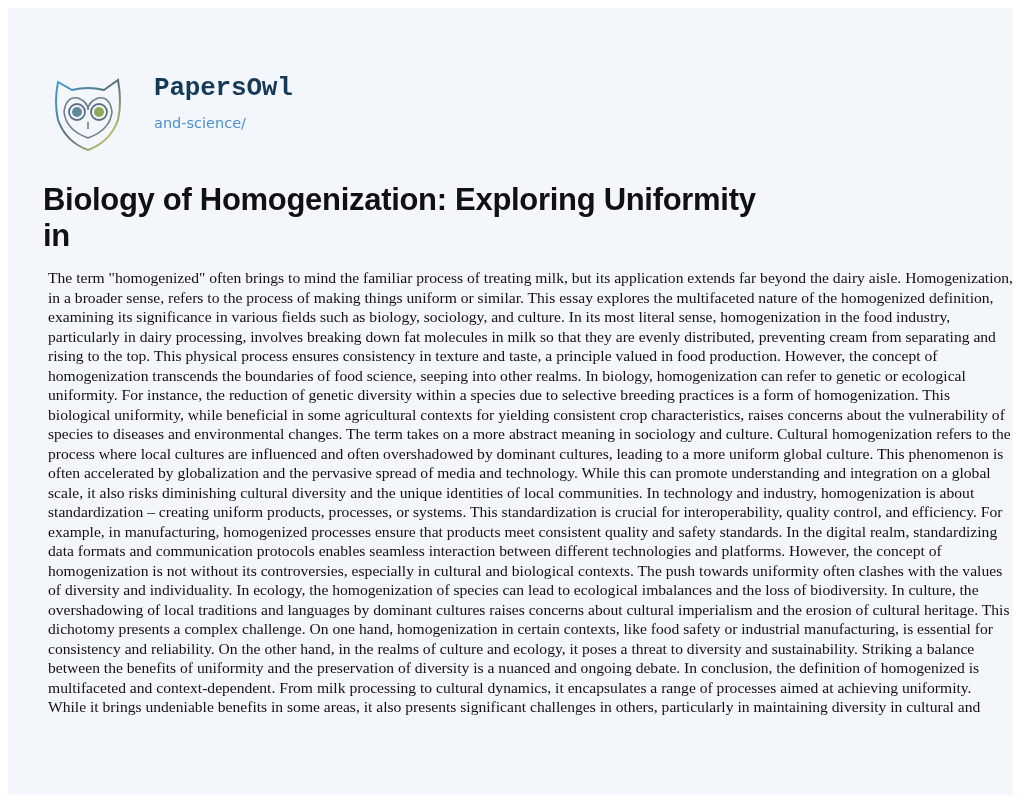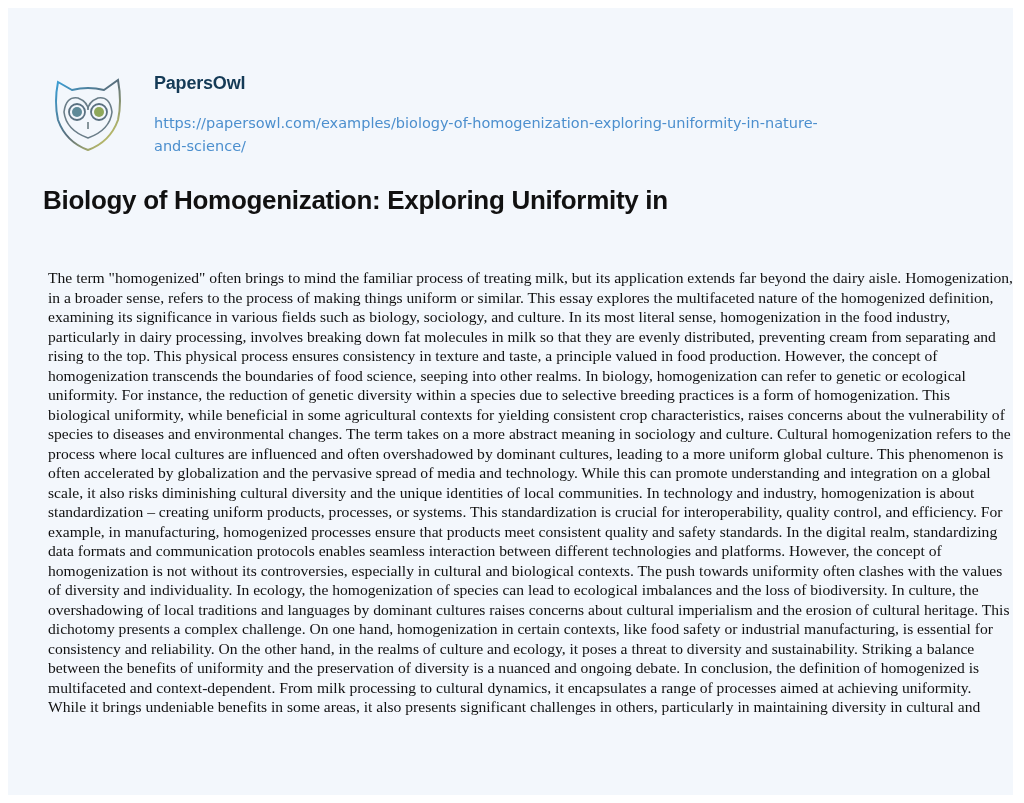--- a/index.html
+++ b/index.html
@@ -5,31 +5,31 @@
     * { margin: 0; padding: 0; box-sizing: border-box; }
     html, body { width: 1024px; height: 803px; background: #ffffff; overflow: hidden; }
     .panel {
       position: absolute; left: 8px; top: 8px; width: 1005px; height: 787px;
       background: #f3f7fc;
     }
     .header { position: absolute; left: 44px; top: 58px; width: 920px; height: 100px; }
     .logo { position: absolute; left: 0; top: 6px; width: 72px; height: 82px; }
     .brand {
       position: absolute; left: 102px; top: 7px;
-      font-family: Liberation Sans, sans-serif; font-weight: bold; font-size: 18px;
+      font-family: Liberation Mono, monospace; font-weight: bold; font-size: 26px;
       color: #143a56; letter-spacing: -0.2px;
     }
     .url {
       position: absolute; left: 102px; top: 46px; width: 800px;
       font-family: "DejaVu Sans", sans-serif; font-size: 14.5px; line-height: 23px;
       color: #4c8fce;
     }
     .title {
       position: absolute; left: 35px; top: 174px; width: 720px;
-      font-family: "Liberation Sans", sans-serif; font-size: 26px; line-height: 36px;
+      font-family: "Liberation Sans", sans-serif; font-size: 31px; line-height: 36px;
       color: #111111; letter-spacing: -0.3px;
     }
     .body-text {
       position: absolute; left: 40px; top: 260px; width: 965px;
       font-family: "Liberation Serif", serif; font-size: 15.6px; line-height: 19.5px;
       color: #111111;
     }
   </style>
 </head>
 <body>
@@ -49,21 +49,20 @@
         <path d="M12 40 Q14 24 26 26 Q36 30 36 38 Q36 30 46 26 Q58 24 60 40 Q58 58 36 66 Q14 58 12 40 Z" fill="none" stroke="#6a7d88" stroke-width="1.6"></path>
         <circle cx="25" cy="40" r="8" fill="none" stroke="#5a7080" stroke-width="1.8"></circle>
         <circle cx="25" cy="40" r="5" fill="#5f8a98"></circle>
         <circle cx="47" cy="40" r="8" fill="none" stroke="#5a7080" stroke-width="1.8"></circle>
         <circle cx="47" cy="40" r="5" fill="#8fa85a"></circle>
         <line x1="36" y1="50" x2="36" y2="57" stroke="#7a8a90" stroke-width="1.8"></line>
       </svg>
     </span>
     <div class="brand">PapersOwl</div>
     <div class="url">
-      <div>https://papersowl.com/examples/biology-of-homogenization-exploring-uniformity-in-nature-</div>
       <div>and-science/</div>
     </div>
   </div>
 
   <h1 class="title">
     <div>Biology of Homogenization: Exploring Uniformity in</div>
   </h1>
 
   <p class="body-text">The term "homogenized" often brings to mind the familiar process of treating milk, but its application extends far beyond the dairy aisle. Homogenization, in a broader sense, refers to the process of making things uniform or similar. This essay explores the multifaceted nature of the homogenized definition, examining its significance in various fields such as biology, sociology, and culture. In its most literal sense, homogenization in the food industry, particularly in dairy processing, involves breaking down fat molecules in milk so that they are evenly distributed, preventing cream from separating and rising to the top. This physical process ensures consistency in texture and taste, a principle valued in food production. However, the concept of homogenization transcends the boundaries of food science, seeping into other realms. In biology, homogenization can refer to genetic or ecological uniformity. For instance, the reduction of genetic diversity within a species due to selective breeding practices is a form of homogenization. This biological uniformity, while beneficial in some agricultural contexts for yielding consistent crop characteristics, raises concerns about the vulnerability of species to diseases and environmental changes. The term takes on a more abstract meaning in sociology and culture. Cultural homogenization refers to the process where local cultures are influenced and often overshadowed by dominant cultures, leading to a more uniform global culture. This phenomenon is often accelerated by globalization and the pervasive spread of media and technology. While this can promote understanding and integration on a global scale, it also risks diminishing cultural diversity and the unique identities of local communities. In technology and industry, homogenization is about standardization – creating uniform products, processes, or systems. This standardization is crucial for interoperability, quality control, and efficiency. For example, in manufacturing, homogenized processes ensure that products meet consistent quality and safety standards. In the digital realm, standardizing data formats and communication protocols enables seamless interaction between different technologies and platforms. However, the concept of homogenization is not without its controversies, especially in cultural and biological contexts. The push towards uniformity often clashes with the values of diversity and individuality. In ecology, the homogenization of species can lead to ecological imbalances and the loss of biodiversity. In culture, the overshadowing of local traditions and languages by dominant cultures raises concerns about cultural imperialism and the erosion of cultural heritage. This dichotomy presents a complex challenge. On one hand, homogenization in certain contexts, like food safety or industrial manufacturing, is essential for consistency and reliability. On the other hand, in the realms of culture and ecology, it poses a threat to diversity and sustainability. Striking a balance between the benefits of uniformity and the preservation of diversity is a nuanced and ongoing debate. In conclusion, the definition of homogenized is multifaceted and context-dependent. From milk processing to cultural dynamics, it encapsulates a range of processes aimed at achieving uniformity. While it brings undeniable benefits in some areas, it also presents significant challenges in others, particularly in maintaining diversity in cultural and</p>
 </div>

